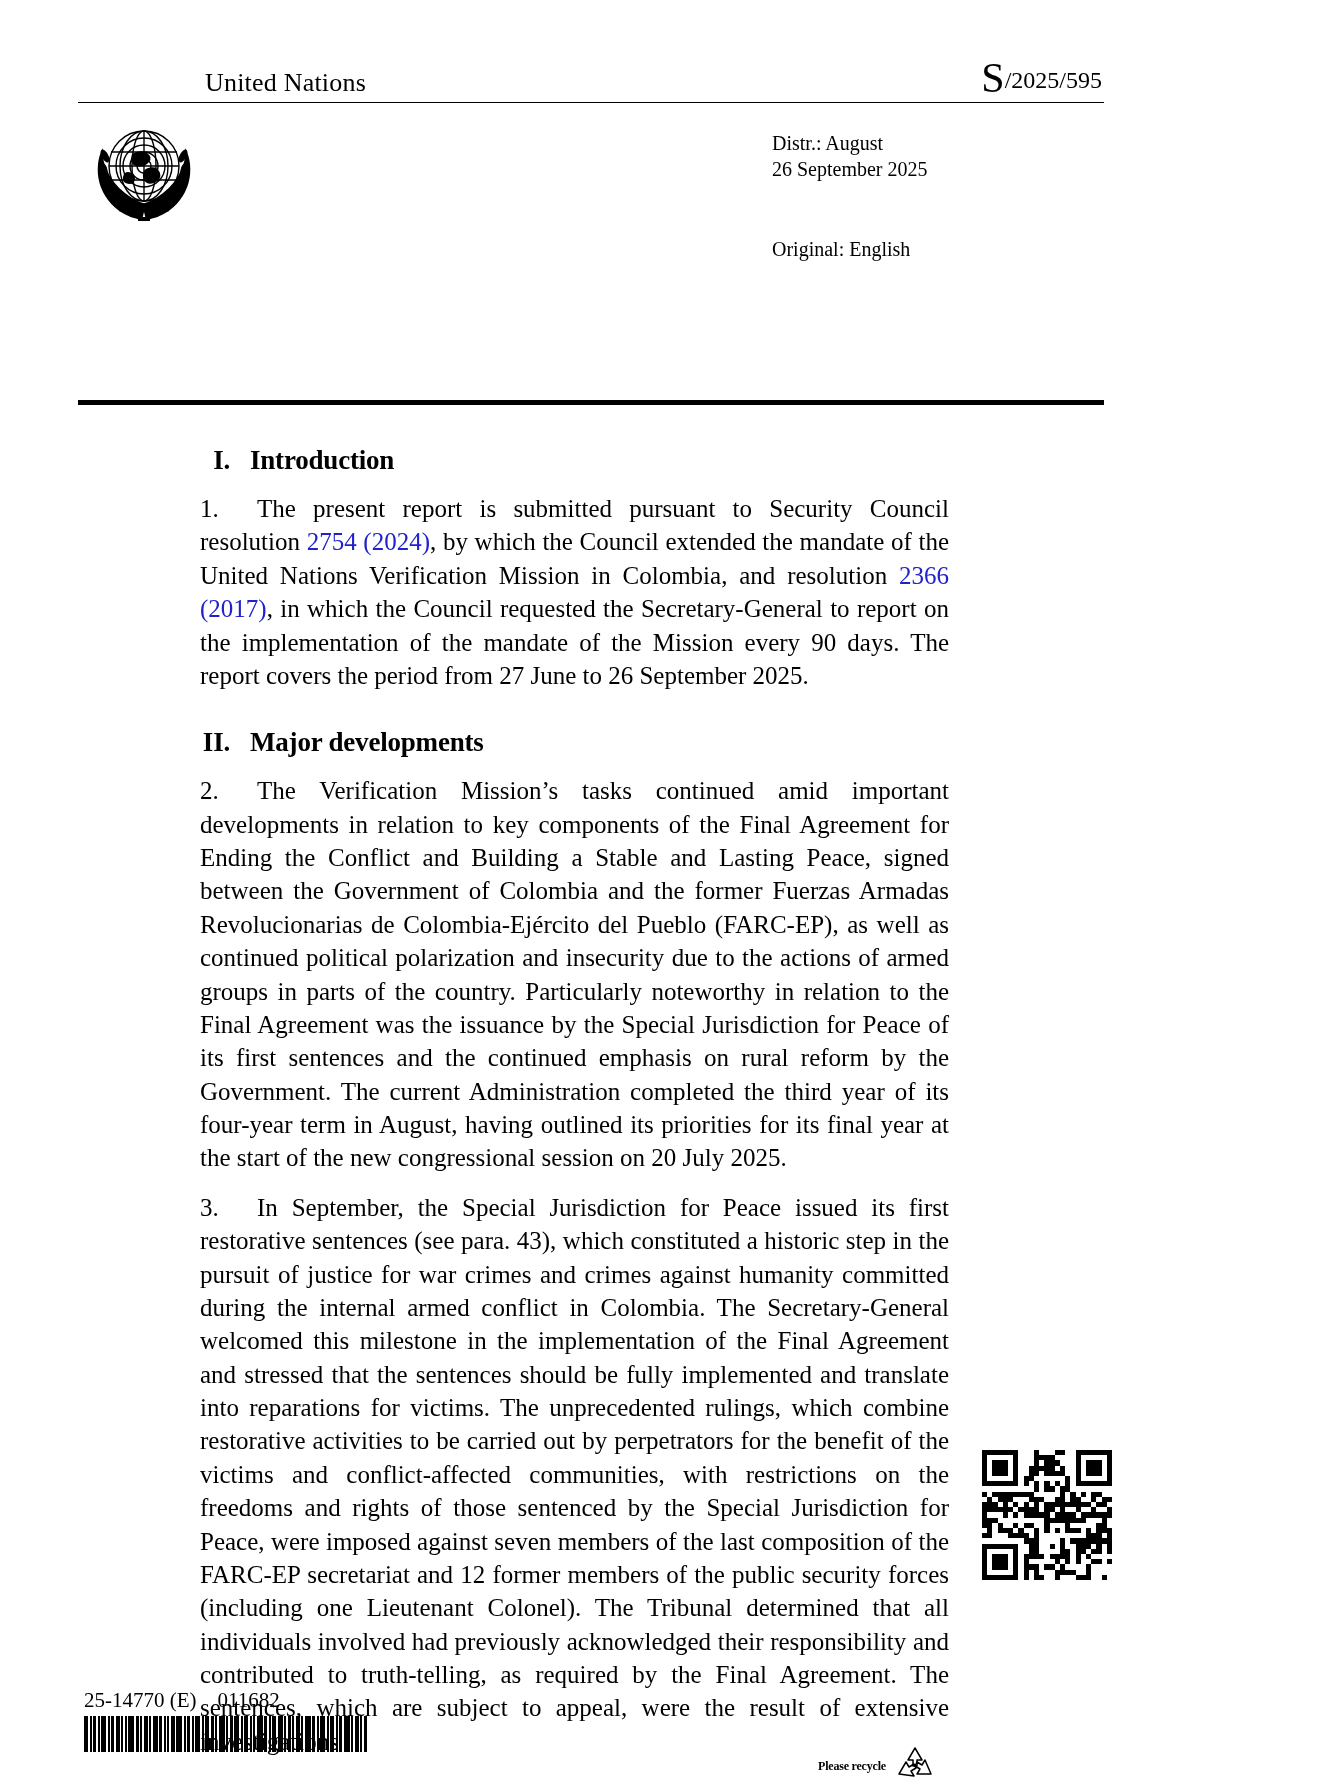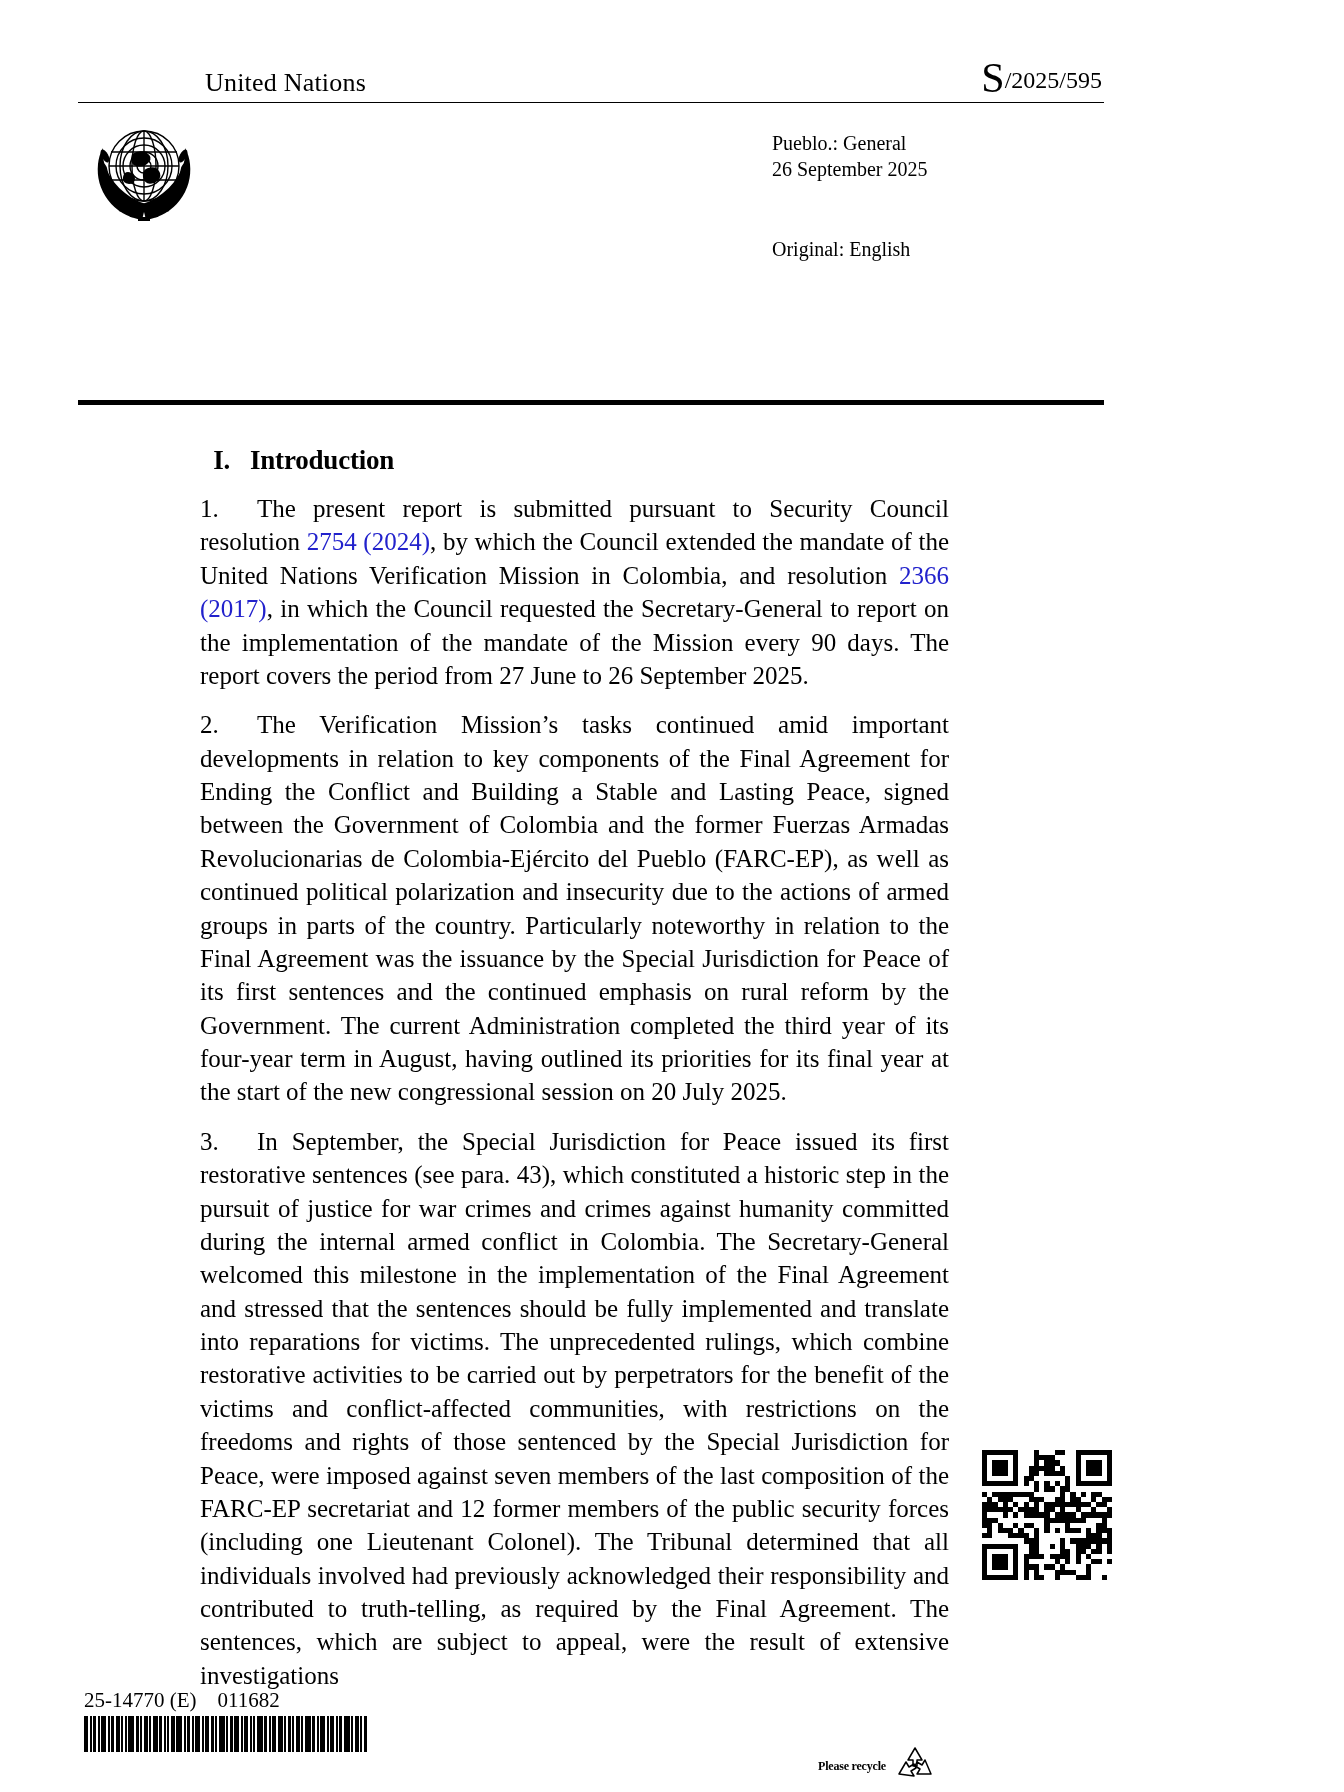--- a/index.html
+++ b/index.html
@@ -280,34 +280,35 @@
             <ellipse cx="76" cy="90" rx="3.4" ry="7" transform="rotate(-44 76 90)"></ellipse>
             <ellipse cx="65" cy="97" rx="3.4" ry="6.4" transform="rotate(-62 65 97)"></ellipse>
           </g>
           <path d="M50 101 h12 v4 h-12 z"></path>
         </g>
       </svg>
     </div>
 
 
     <div class="distr-block">
-      <div class="line">Pueblo.: General</div>
+      <div class="line">Distr.: August</div>
       <div class="line">26 September 2025</div>
     </div>
 
     <div class="orig-block">Original: English</div>
   </div>
 
   <div class="rule-thick"></div>
 
   <div class="content">
 
     <div id="sections-root">
         <div class="section-head"><span class="numeral">I.</span><span>Introduction</span></div>
         <p class="para"><span class="pnum">1.</span><span>The present report is submitted pursuant to Security Council resolution </span><span class="lnk">2754 (2024)</span><span>, by which the Council extended the mandate of the United Nations Verification Mission in Colombia, and resolution </span><span class="lnk">2366 (2017)</span><span>, in which the Council requested the Secretary-General to report on the implementation of the mandate of the Mission every 90 days. The report covers the period from 27 June to 26 September 2025.</span></p>
+        <div class="section-head"><span class="numeral">II.</span><span>Major developments</span></div>
         <p class="para"><span class="pnum">2.</span><span>The Verification Mission’s tasks continued amid important developments in relation to key components of the Final Agreement for Ending the Conflict and Building a Stable and Lasting Peace, signed between the Government of Colombia and the former Fuerzas Armadas Revolucionarias de Colombia-Ejército del Pueblo (FARC-EP), as well as continued political polarization and insecurity due to the actions of armed groups in parts of the country. Particularly noteworthy in relation to the Final Agreement was the issuance by the Special Jurisdiction for Peace of its first sentences and the continued emphasis on rural reform by the Government. The current Administration completed the third year of its four-year term in August, having outlined its priorities for its final year at the start of the new congressional session on 20 July 2025.</span></p>
         <p class="para"><span class="pnum">3.</span><span>In September, the Special Jurisdiction for Peace issued its first restorative sentences (see para. 43), which constituted a historic step in the pursuit of justice for war crimes and crimes against humanity committed during the internal armed conflict in Colombia. The Secretary-General welcomed this milestone in the implementation of the Final Agreement and stressed that the sentences should be fully implemented and translate into reparations for victims. The unprecedented rulings, which combine restorative activities to be carried out by perpetrators for the benefit of the victims and conflict-affected communities, with restrictions on the freedoms and rights of those sentenced by the Special Jurisdiction for Peace, were imposed against seven members of the last composition of the FARC-EP secretariat and 12 former members of the public security forces (including one Lieutenant Colonel). The Tribunal determined that all individuals involved had previously acknowledged their responsibility and contributed to truth-telling, as required by the Final Agreement. The sentences, which are subject to appeal, were the result of extensive investigations</span></p>
       </div>
   </div>
 
   <div class="footer">
     <div class="job-no">25-14770 (E)    011682</div>
     <div class="barcode" id="barcode">
         <i style="width: 4px;"></i>
         <i style="width: 2px;"></i>

